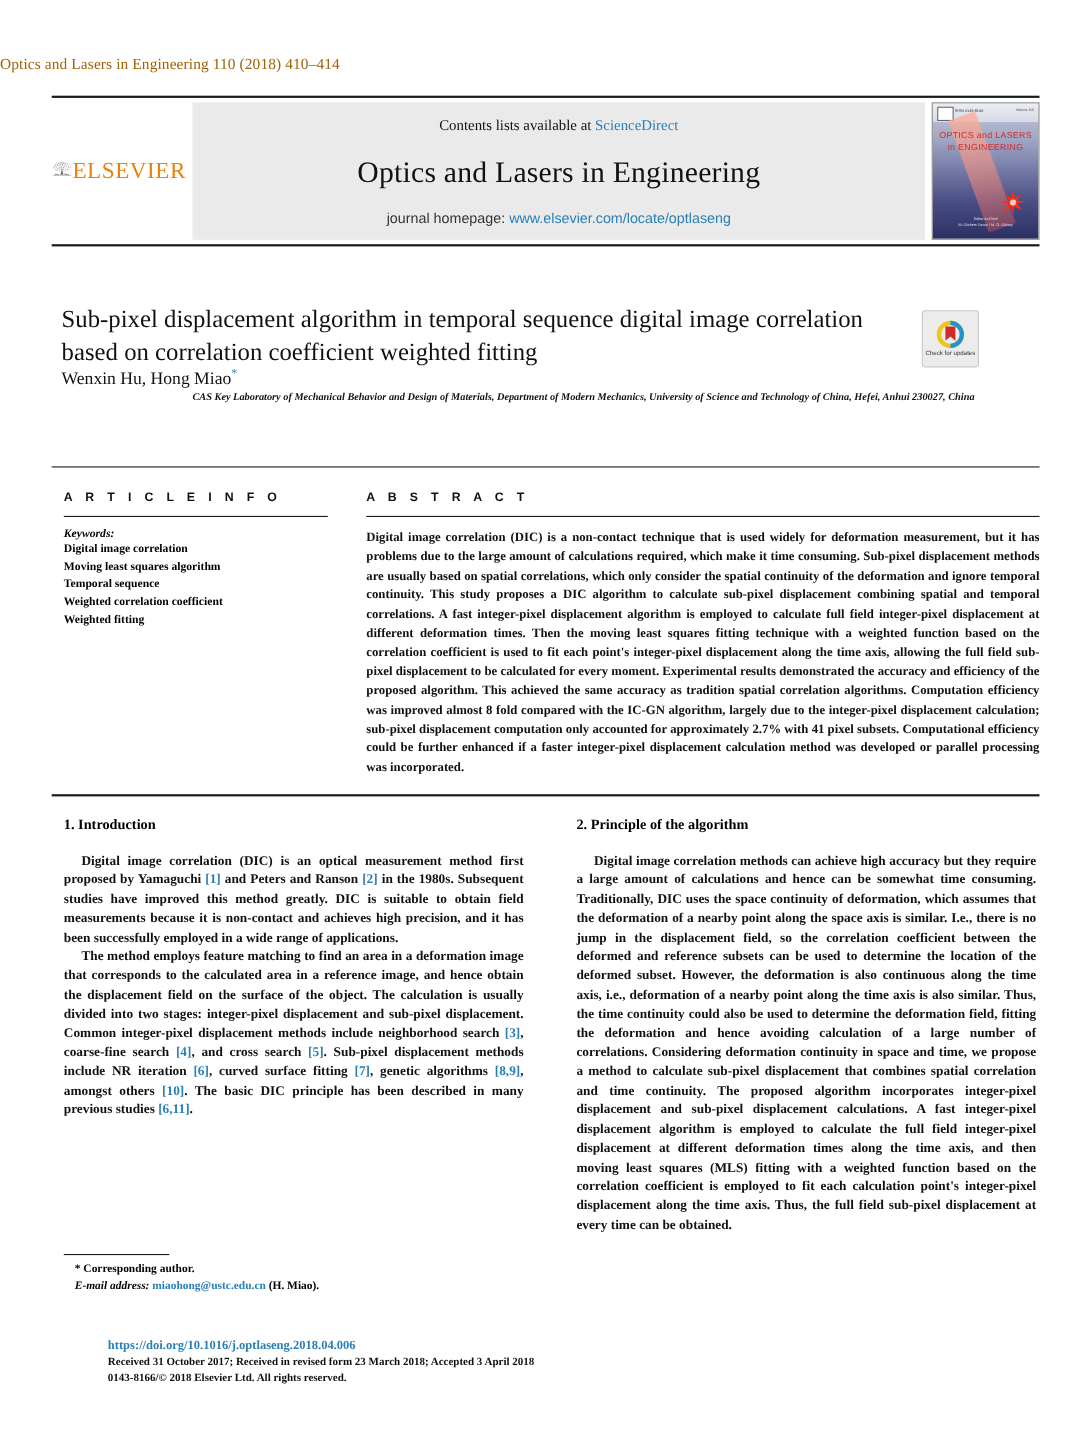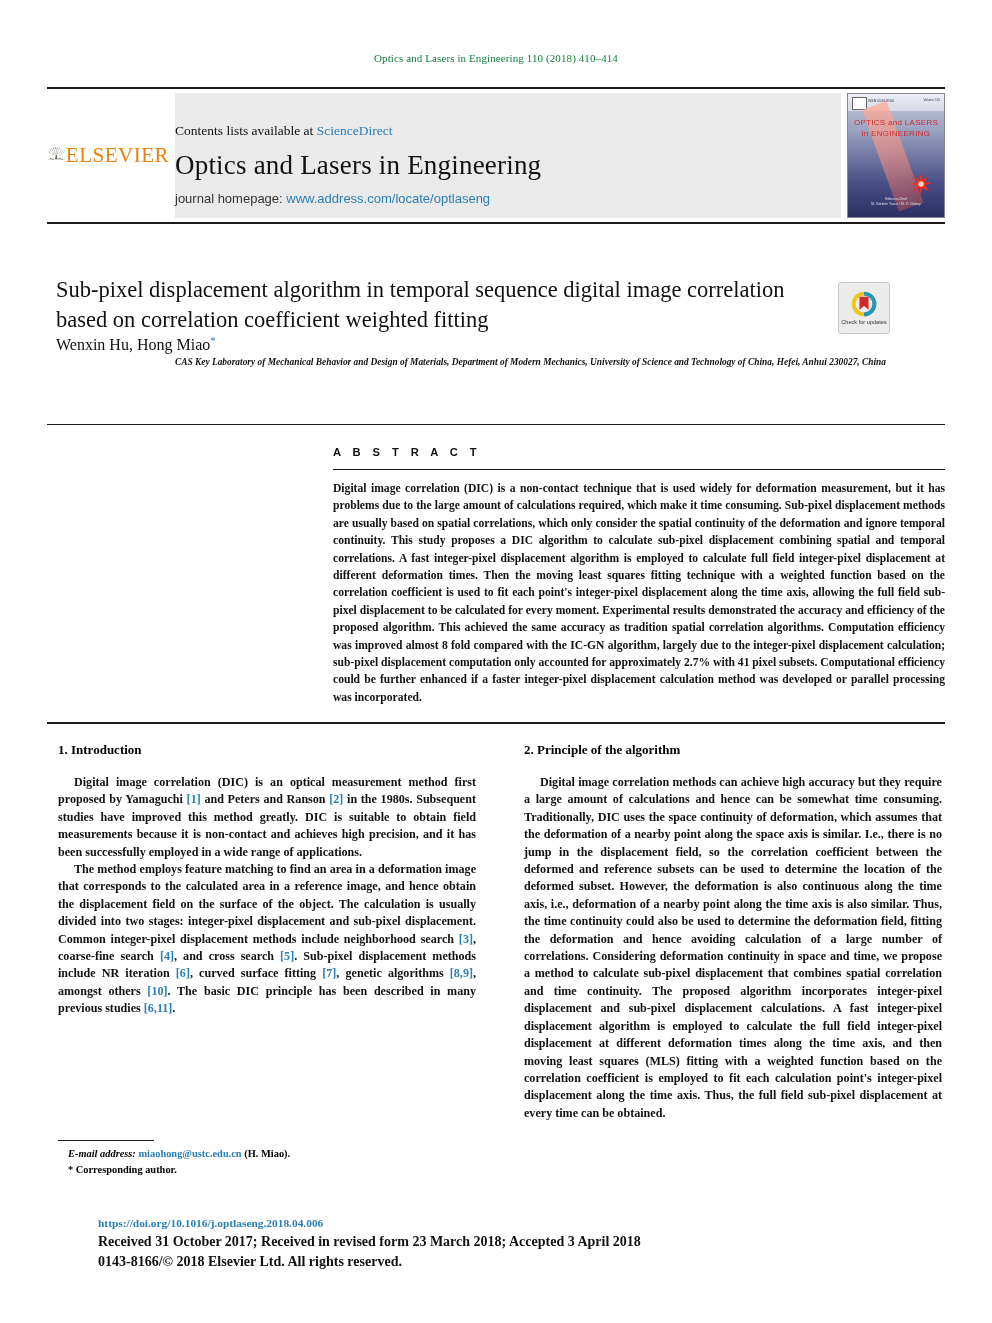--- a/index.html
+++ b/index.html
@@ -21,23 +21,23 @@
     height: 1323px;
     box-sizing: border-box;
   }
 
   
   .running-head {
     position: absolute;
     top: 52px;
     left: 0;
     width: 992px;
-    text-align: center;
-    font-size: 11px;
-    color: #15803d;
+    text-align: left;
+    font-size: 14px;
+    color: #a16207;
     font-family: "Liberation Serif", serif;
     letter-spacing: 0.1px;
   }
 
   
   .masthead {
     position: absolute;
     top: 87px;
     left: 47px;
     width: 898px;
@@ -67,22 +67,23 @@
     font-size: 21px;
     letter-spacing: 0.5px;
     line-height: 1;
     margin-top: 1px;
   }
   .journal-band {
     flex: 1 1 auto;
     background: #eaeaea;
     display: flex;
     flex-direction: column;
+    align-items: center;
     justify-content: space-between;
-    padding: 30px 0 12px 0;
+    padding: 13px 0 12px 0;
     box-sizing: border-box;
     margin-left: 6px;
     margin-right: 6px;
   }
   .contents-line {
     font-size: 13.5px;
     font-family: "Liberation Serif", serif;
     color: #111;
   }
   .journal-title {
@@ -320,21 +321,21 @@
     width: 700px;
     margin-left: 40px;
   }
   .doi {
     font-size: 11.4px;
     color: #2a7fb5;
     font-weight: bold;
     line-height: 1.45;
   }
   .footer-line {
-    font-size: 14px;
+    font-size: 10px;
     font-weight: bold;
     line-height: 1.45;
     color: #111;
   }
 </style>
 </head>
 <body>
 
 <div class="page">
 
@@ -397,21 +398,21 @@
         </svg>
         <div class="elsevier-word">ELSEVIER</div>
       </div>
 
       <div class="journal-band">
         <div class="contents-line">
           <span>Contents lists available at </span><span class="link">ScienceDirect</span>
         </div>
         <div class="journal-title">Optics and Lasers in Engineering</div>
         <div class="homepage-line">
-          <span>journal homepage: </span><span class="link">www.address.com/locate/optlaseng</span>
+          <span>journal homepage: </span><span class="link">www.elsevier.com/locate/optlaseng</span>
         </div>
       </div>
 
       <div class="cover-thumb">
         <div class="cover-top-bar"></div>
         <div class="cover-mini-logo"></div>
         <div class="cover-mini-text">ISSN 0143-8166</div>
         <div class="cover-issn">Volume 110</div>
         <div class="cover-beam"></div>
         <div class="cover-title1">OPTICS and LASERS</div>
@@ -442,20 +443,30 @@
     <svg width="26" height="26" viewBox="0 0 40 40">
       <circle cx="20" cy="20" r="16" fill="none" stroke="#f0c419" stroke-width="6"></circle>
       <path d="M20 4 A16 16 0 0 1 20 36" fill="none" stroke="#2196c4" stroke-width="6"></path>
       <path d="M13 9 h14 v20 l-7 -6 l-7 6 z" fill="#cf2b2b"></path>
     </svg>
     <div class="crossmark-label">Check for updates</div>
   </div>
 
   <div class="info-rule-top"></div>
 
+  <div class="article-info">
+    <div class="colhead">A R T I C L E   I N F O</div>
+    <div class="thin-rule"></div>
+    <div class="kw-head">Keywords:</div>
+    <div class="kw-item">Digital image correlation</div>
+    <div class="kw-item">Moving least squares algorithm</div>
+    <div class="kw-item">Temporal sequence</div>
+    <div class="kw-item">Weighted correlation coefficient</div>
+    <div class="kw-item">Weighted fitting</div>
+  </div>
 
   <div class="abstract-col">
     <div class="colhead">A B S T R A C T</div>
     <div class="thin-rule"></div>
     <div class="abstract-body">Digital image correlation (DIC) is a non-contact technique that is used widely for deformation measurement, but it has problems due to the large amount of calculations required, which make it time consuming. Sub-pixel displacement methods are usually based on spatial correlations, which only consider the spatial continuity of the deformation and ignore temporal continuity. This study proposes a DIC algorithm to calculate sub-pixel displacement combining spatial and temporal correlations. A fast integer-pixel displacement algorithm is employed to calculate full field integer-pixel displacement at different deformation times. Then the moving least squares fitting technique with a weighted function based on the correlation coefficient is used to fit each point's integer-pixel displacement along the time axis, allowing the full field sub-pixel displacement to be calculated for every moment. Experimental results demonstrated the accuracy and efficiency of the proposed algorithm. This achieved the same accuracy as tradition spatial correlation algorithms. Computation efficiency was improved almost 8 fold compared with the IC-GN algorithm, largely due to the integer-pixel displacement calculation; sub-pixel displacement computation only accounted for approximately 2.7% with 41 pixel subsets. Computational efficiency could be further enhanced if a faster integer-pixel displacement calculation method was developed or parallel processing was incorporated.</div>
   </div>
 
   <div class="abstract-rule-bottom"></div>
 
   <div class="body-cols">
@@ -465,26 +476,26 @@
       <p class="para"><span>The method employs feature matching to find an area in a deformation image that corresponds to the calculated area in a reference image, and hence obtain the displacement field on the surface of the object. The calculation is usually divided into two stages: integer-pixel displacement and sub-pixel displacement. Common integer-pixel displacement methods include neighborhood search <span class="ref">[3]</span>, coarse-fine search <span class="ref">[4]</span>, and cross search <span class="ref">[5]</span>. Sub-pixel displacement methods include NR iteration <span class="ref">[6]</span>, curved surface fitting <span class="ref">[7]</span>, genetic algorithms <span class="ref">[8,9]</span>, amongst others <span class="ref">[10]</span>. The basic DIC principle has been described in many previous studies <span class="ref">[6,11]</span>.</span></p>
     </div>
     <div class="col">
       <div class="sec-head">2.  Principle of the algorithm</div>
       <p class="para"><span>Digital image correlation methods can achieve high accuracy but they require a large amount of calculations and hence can be somewhat time consuming. Traditionally, DIC uses the space continuity of deformation, which assumes that the deformation of a nearby point along the space axis is similar. I.e., there is no jump in the displacement field, so the correlation coefficient between the deformed and reference subsets can be used to determine the location of the deformed subset. However, the deformation is also continuous along the time axis, i.e., deformation of a nearby point along the time axis is also similar. Thus, the time continuity could also be used to determine the deformation field, fitting the deformation and hence avoiding calculation of a large number of correlations. Considering deformation continuity in space and time, we propose a method to calculate sub-pixel displacement that combines spatial correlation and time continuity. The proposed algorithm incorporates integer-pixel displacement and sub-pixel displacement calculations. A fast integer-pixel displacement algorithm is employed to calculate the full field integer-pixel displacement at different deformation times along the time axis, and then moving least squares (MLS) fitting with a weighted function based on the correlation coefficient is employed to fit each calculation point's integer-pixel displacement along the time axis. Thus, the full field sub-pixel displacement at every time can be obtained.</span></p>
     </div>
   </div>
 
   <div class="footnote">
     <div class="footnote-rule"></div>
+    <div class="footnote-line">* Corresponding author.</div>
     <div class="footnote-line">
       <span class="ital">E-mail address:</span>
       <span class="link">miaohong@ustc.edu.cn</span>
       <span>(H. Miao).</span>
     </div>
-    <div class="footnote-line">* Corresponding author.</div>
   </div>
 
   <div class="footer">
     <div class="doi">https://doi.org/10.1016/j.optlaseng.2018.04.006</div>
     <div class="footer-line">Received 31 October 2017; Received in revised form 23 March 2018; Accepted 3 April 2018</div>
     <div class="footer-line">0143-8166/© 2018 Elsevier Ltd. All rights reserved.</div>
   </div>
 
 </div>
 

